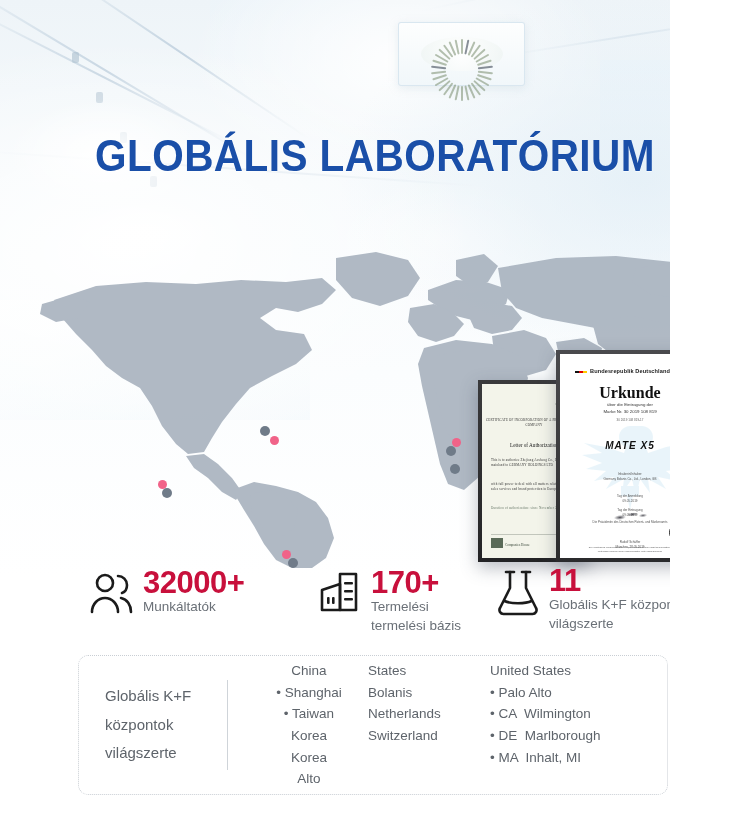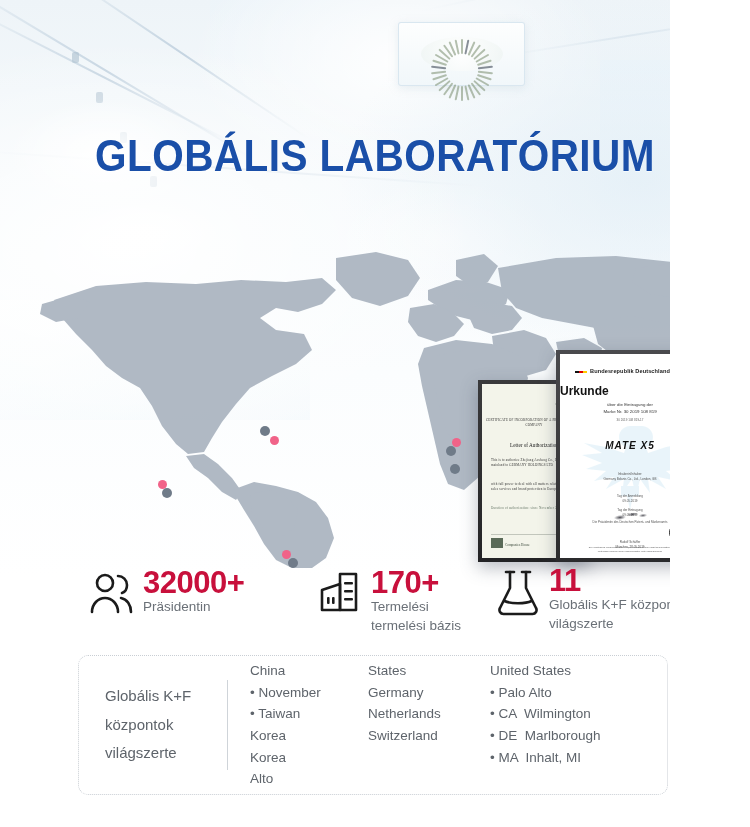--- a/index.html
+++ b/index.html
@@ -69,22 +69,22 @@
   .cert-uk{left:0;top:30px;width:112px;height:182px;
     background:linear-gradient(180deg,#3a3a3c,#232325);}
   .cert-uk .mat{background:#f3f4ea;}
   .cert-de{left:78px;top:0;width:148px;height:212px;
     background:linear-gradient(180deg,#4a4a4d,#2a2a2c);}
   .cert-de .mat{background:#ffffff;}
   .de-head{position:absolute;left:0;right:0;top:14px;text-align:center;
     font-size:5.6px;font-weight:bold;color:#1a1a1a;letter-spacing:.1px;}
   .de-head .bar{display:inline-block;width:12px;height:2px;vertical-align:middle;margin:0 3px;
     background:linear-gradient(90deg,#111 0 33%,#d00 33% 66%,#fc0 66% 100%);}
-  .de-title{position:absolute;left:0;right:0;top:30px;
-    font-size:12px;font-weight:bold;color:#111;font-family:Liberation Sans, sans-serif;}
+  .de-title{position:absolute;left:0;right:0;top:30px;text-align:center;
+    font-size:16px;font-weight:bold;color:#111;font-family:Liberation Serif, serif;}
   .de-sub{position:absolute;left:0;right:0;top:48px;text-align:center;font-size:4.4px;color:#333;line-height:1.5;}
   .de-num{position:absolute;left:0;right:0;top:64px;text-align:center;font-size:3px;color:#666;}
   .de-brand{position:absolute;left:0;right:0;top:86px;text-align:center;
     font-size:10px;font-weight:bold;font-style:italic;color:#111;letter-spacing:1px;}
   .eagle{position:absolute;left:50%;top:56px;transform:translateX(-50%);opacity:.22;}
   .de-foot{position:absolute;left:0;right:0;text-align:center;font-size:3px;color:#555;line-height:1.6;}
   .seal{position:absolute;right:12px;bottom:16px;width:17px;height:17px;border-radius:50%;
     border:1.3px solid #1c1c1c;}
   .seal:after{content:"";position:absolute;left:4px;top:3px;width:8px;height:10px;
     background:#1c1c1c;clip-path:polygon(50% 0,100% 28%,78% 100%,22% 100%,0 28%);opacity:.8;}
@@ -116,21 +116,21 @@
   .s3{left:496px;top:-2px;}
 
   
   .rndbox{position:absolute;left:78px;top:655px;width:588px;height:138px;
     border:1.4px dotted #c9ced4;border-radius:10px;background:rgba(255,255,255,.7);}
   .rnd-inner{position:absolute;inset:0;display:flex;align-items:center;padding:0 0 0 26px;box-sizing:border-box;}
   .rnd-label{width:122px;font-size:15px;color:#5e646b;line-height:1.9;}
   .rnd-div{width:1px;align-self:stretch;margin:24px 22px 24px 0;background:#cfd4d9;}
   .cols{display:flex;gap:0;flex:1;}
   .col{font-size:13.5px;color:#5e646b;line-height:1.6;}
-  .col.c1{width:118px;}
+  .col.c1{width:118px;text-align:center;}
   .col.c2{width:122px;}
   .col.c3{width:auto;}
   .col .li{white-space:pre;}
 </style>
 </head>
 <body>
 
 <div id="page">
 
   <div class="bg">
@@ -328,21 +328,21 @@
           <g fill="none" stroke="#1b1b1b" stroke-width="2.6" stroke-linecap="round">
             <circle cx="17" cy="13" r="8"></circle>
             <path d="M4 42 c0-8 6-14 13-14 s13 6 13 14"></path>
             <path d="M30 6 c5 0 9 4 9 9 0 4-2 7-5 8"></path>
             <path d="M33 28 c6 1 10 7 10 14"></path>
           </g>
         </svg>
       </span>
       <span>
         <span class="num">32000+</span><br>
-        <span class="lbl">Präsidentin</span>
+        <span class="lbl">Munkáltatók</span>
       </span>
     </div>
 
     <div class="stat s2">
       <span class="icon">
         <svg width="44" height="44" viewBox="0 0 44 44" aria-hidden="true">
           <g fill="none" stroke="#1b1b1b" stroke-width="2.6" stroke-linejoin="round">
             <path d="M22 4 L38 4 L38 40 L22 40 Z"></path>
             <path d="M22 14 L4 20 L4 40 L22 40 Z"></path>
           </g>
@@ -383,29 +383,29 @@
 
   <div class="rndbox">
     <div class="rnd-inner">
       <div class="rnd-label" style="white-space:pre-line;">Globális K+F
 központok
 világszerte</div>
       <div class="rnd-div"></div>
       <div class="cols">
         <div class="col c1">
           <div class="li">China</div>
-          <div class="li">• November</div>
+          <div class="li">• Shanghai</div>
           <div class="li">• Taiwan</div>
           <div class="li">Korea</div>
           <div class="li">Korea</div>
           <div class="li">Alto</div>
         </div>
         <div class="col c2">
           <div class="li">States</div>
-          <div class="li">Germany</div>
+          <div class="li">Bolanis</div>
           <div class="li">Netherlands</div>
           <div class="li">Switzerland</div>
         </div>
         <div class="col c3">
           <div class="li">United States</div>
           <div class="li">• Palo Alto</div>
           <div class="li">• CA  Wilmington</div>
           <div class="li">• DE  Marlborough</div>
           <div class="li">• MA  Inhalt, MI</div>
         </div>

